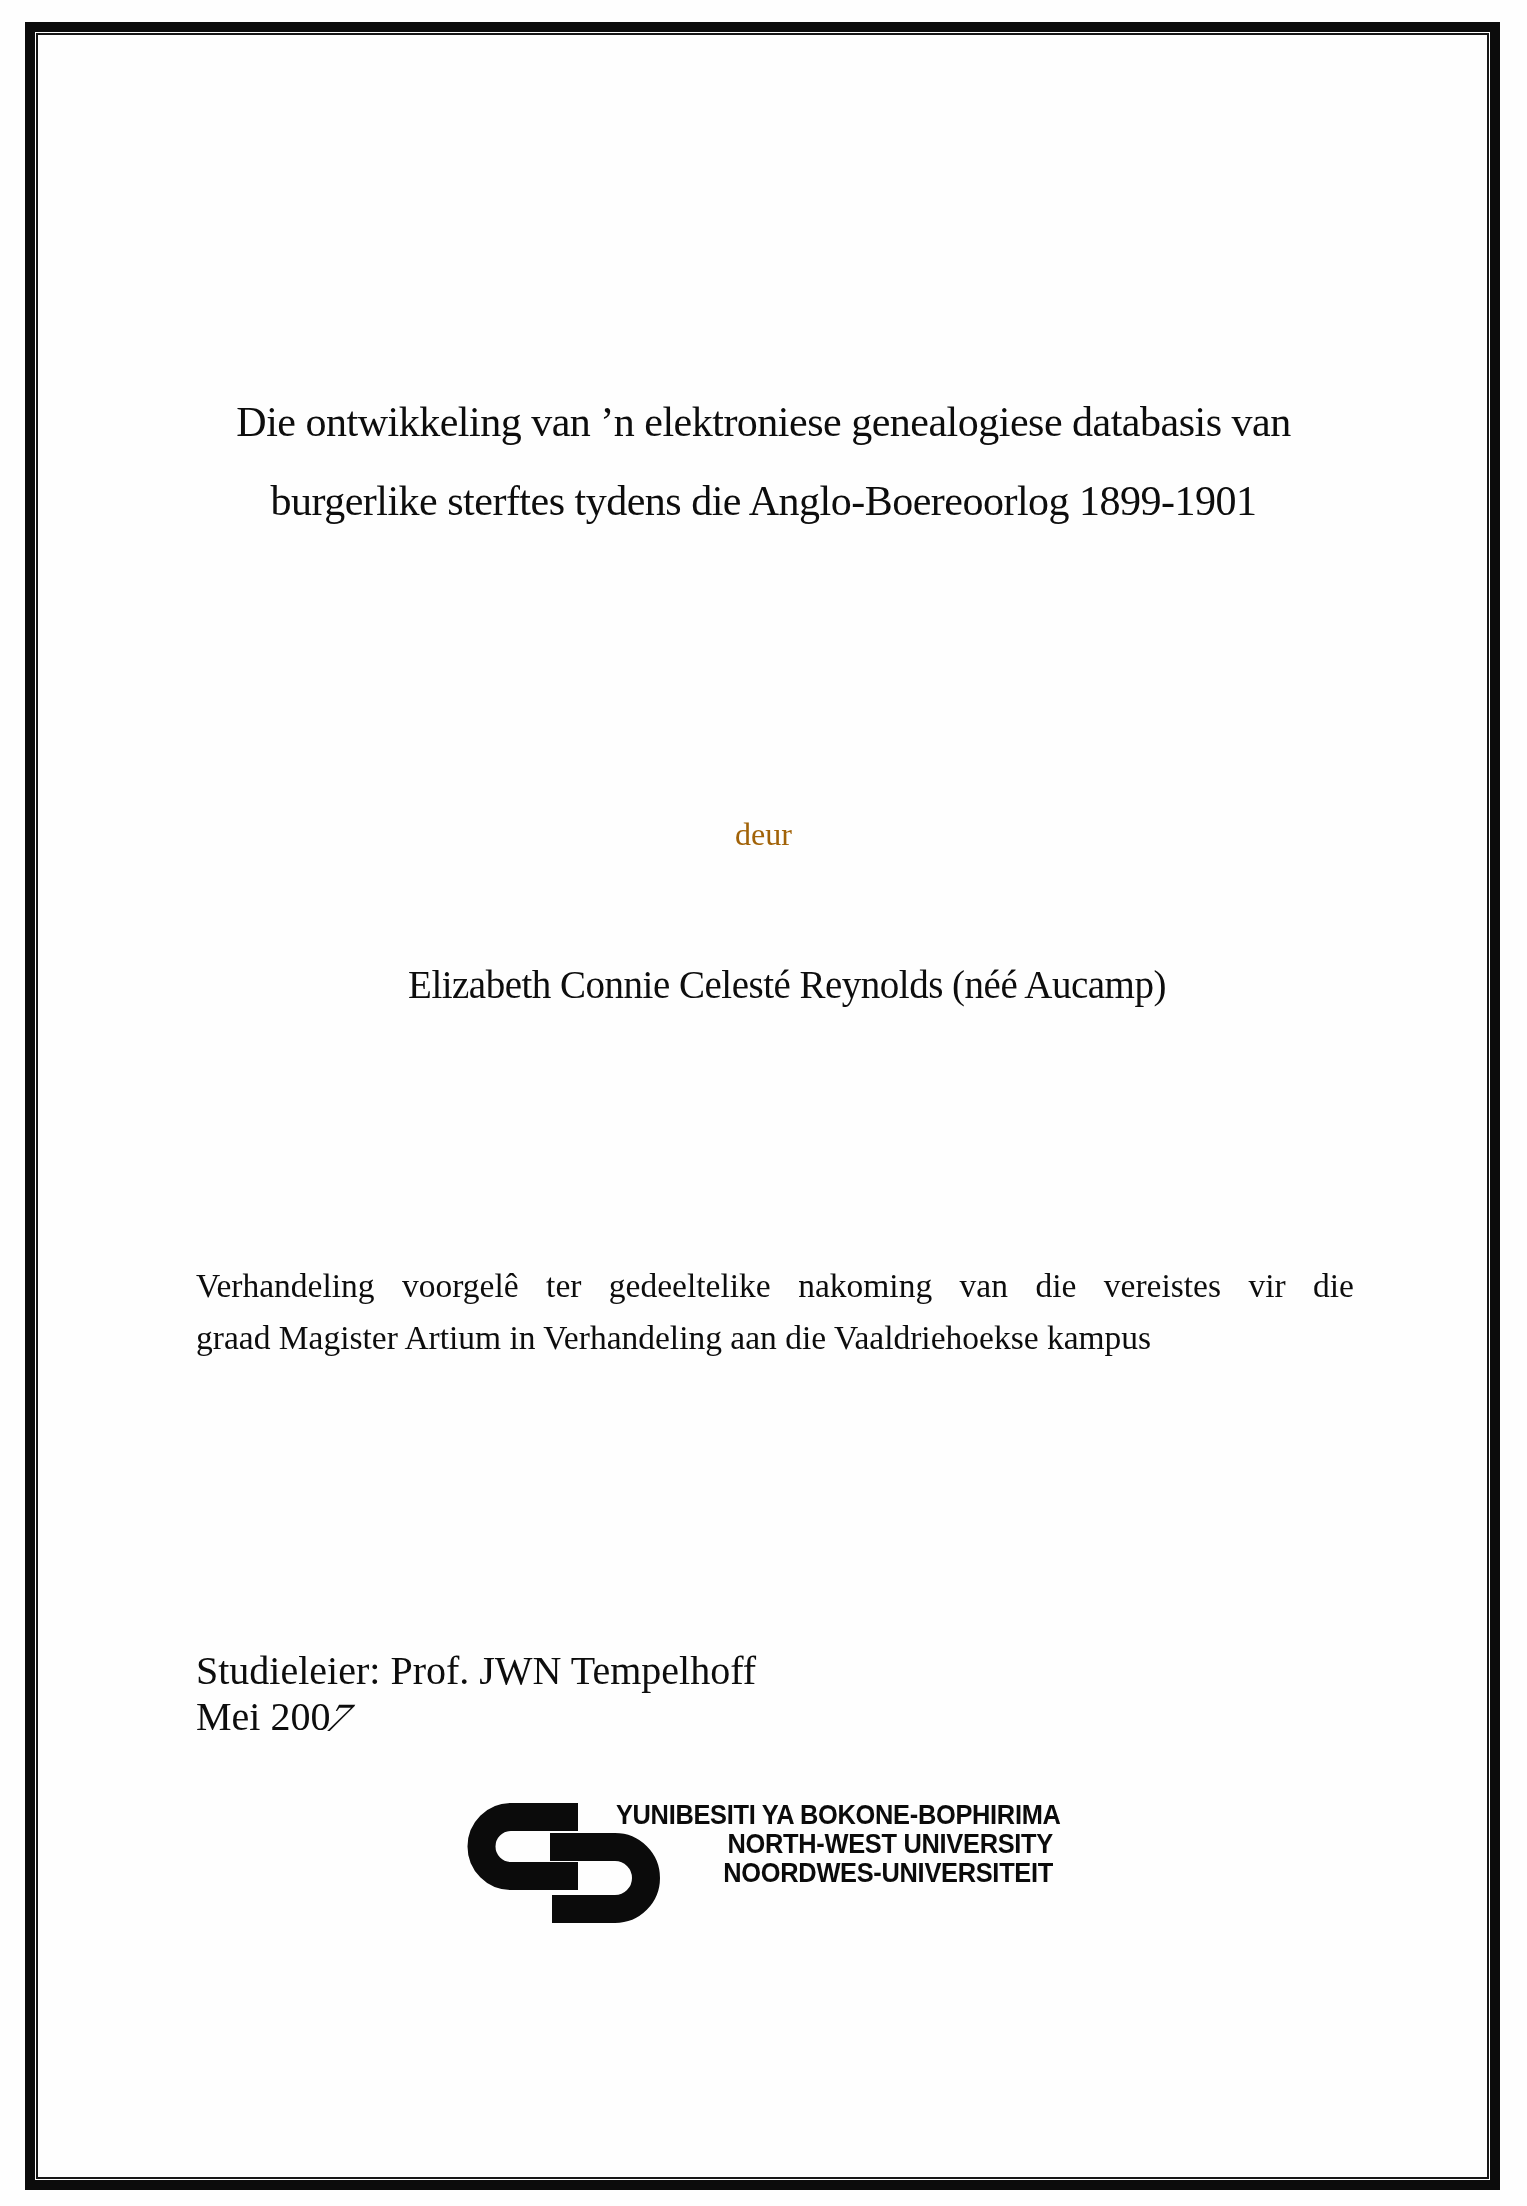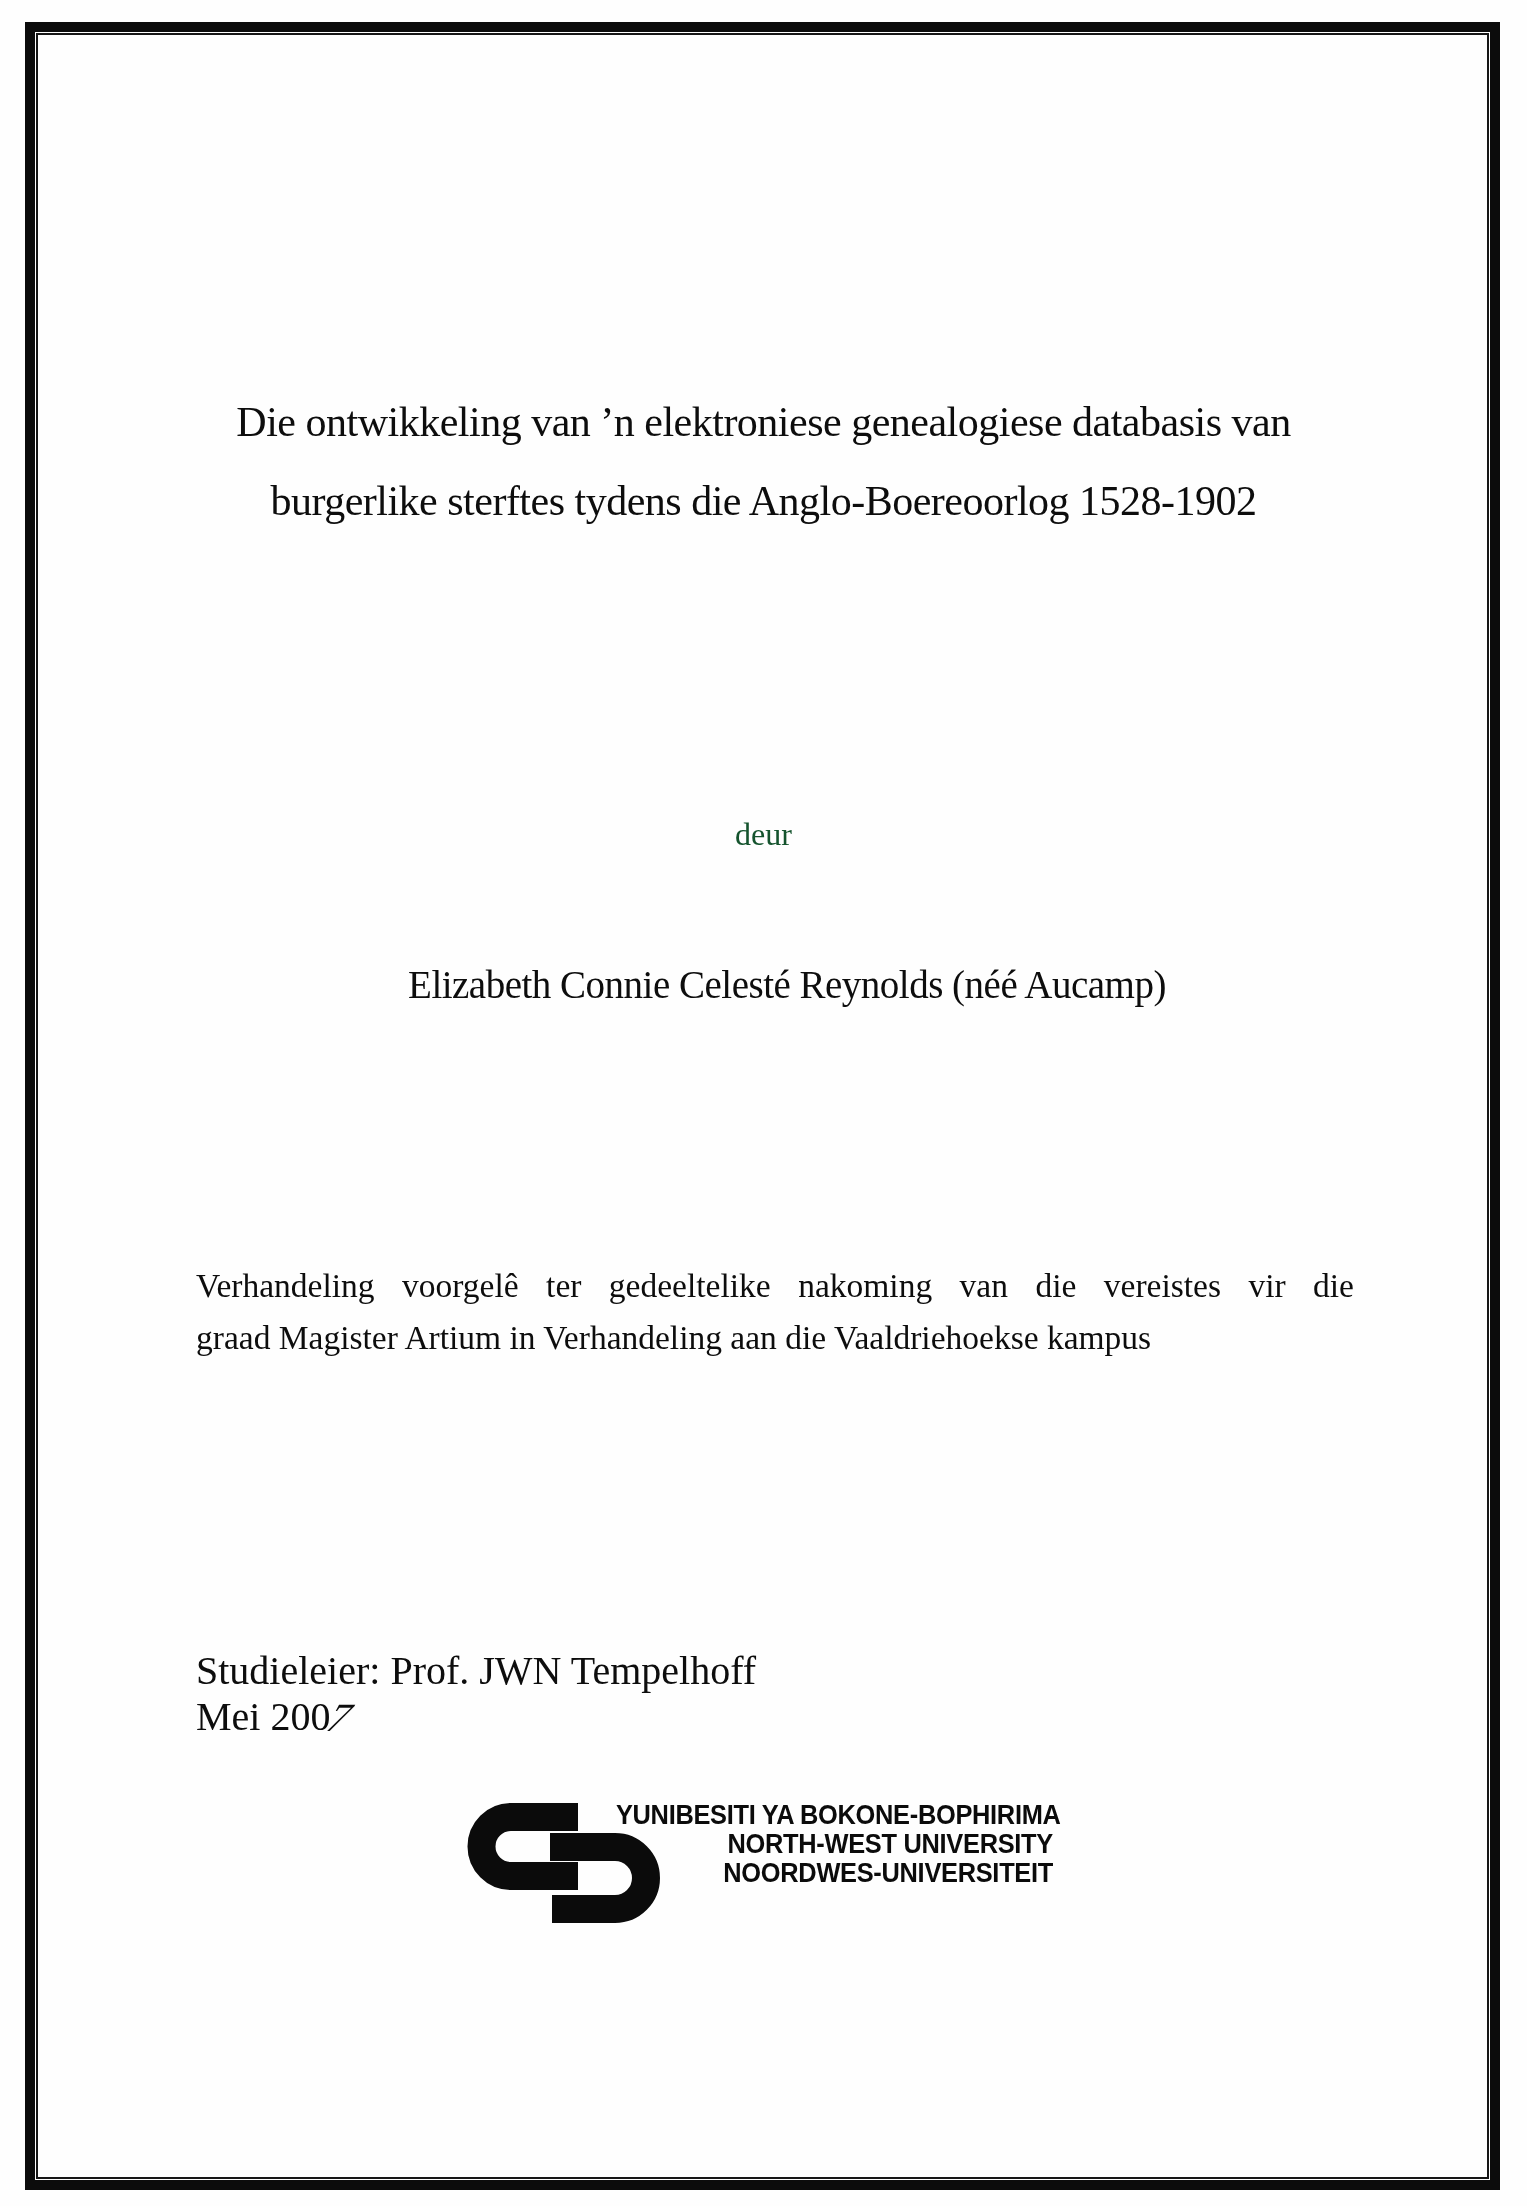--- a/index.html
+++ b/index.html
@@ -42,21 +42,21 @@
     color: #0d0d0d;
   }
   .title-line { display: block; }
   .byline {
     position: absolute;
     left: 0;
     right: 0;
     top: 816px;
     text-align: center;
     font-size: 32px;
-    color: #14532d;
+    color: #a16207;
   }
   .author {
     position: absolute;
     left: 0;
     right: 0;
     top: 962px;
     text-align: center;
     font-size: 39px;
     letter-spacing: -0.5px;
     color: #0d0d0d;
@@ -117,21 +117,21 @@
 <body>
 
 <div class="page">
 
   <div class="outer-border">
     <div class="inner-border"></div>
   </div>
 
   <div class="title-block">
     <span class="title-line">Die ontwikkeling van ’n elektroniese genealogiese databasis van</span>
-    <span class="title-line">burgerlike sterftes tydens die Anglo-Boereoorlog 1528-1902</span>
+    <span class="title-line">burgerlike sterftes tydens die Anglo-Boereoorlog 1899-1901</span>
   </div>
 
   <div class="byline">deur</div>
 
   <div class="author">Elizabeth Connie Celesté Reynolds (néé Aucamp)</div>
 
   <div class="statement">
     <div class="justified">Verhandeling voorgelê ter gedeeltelike nakoming van die vereistes vir die</div>
     <div><span>graad </span><span class="italic">Magister Artium</span><span> in Verhandeling aan die Vaaldriehoekse kampus</span></div>
   </div>

